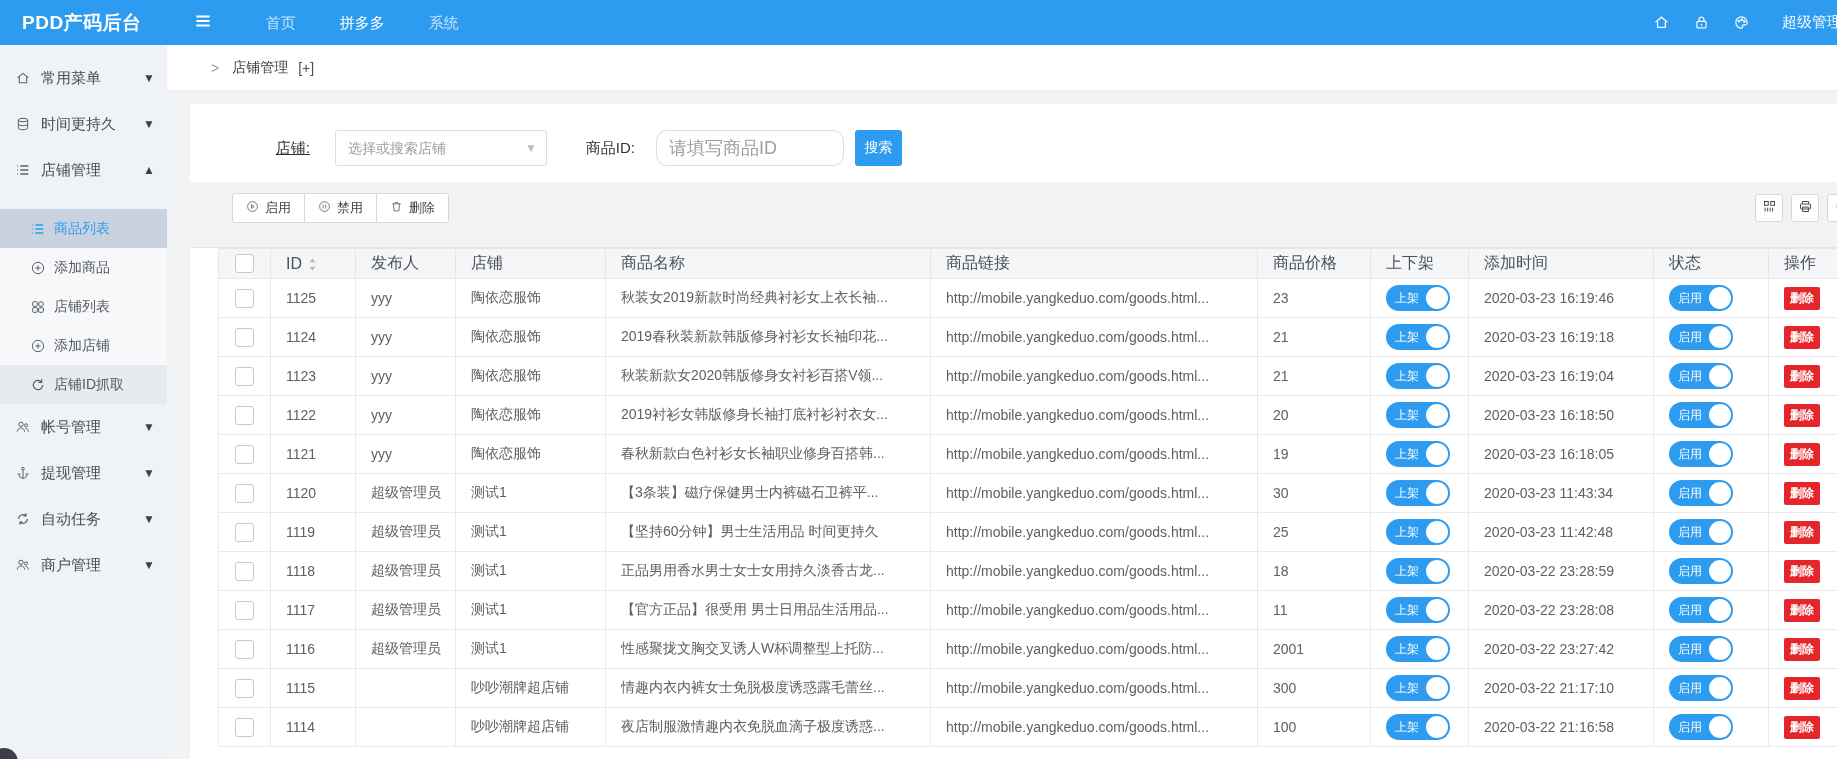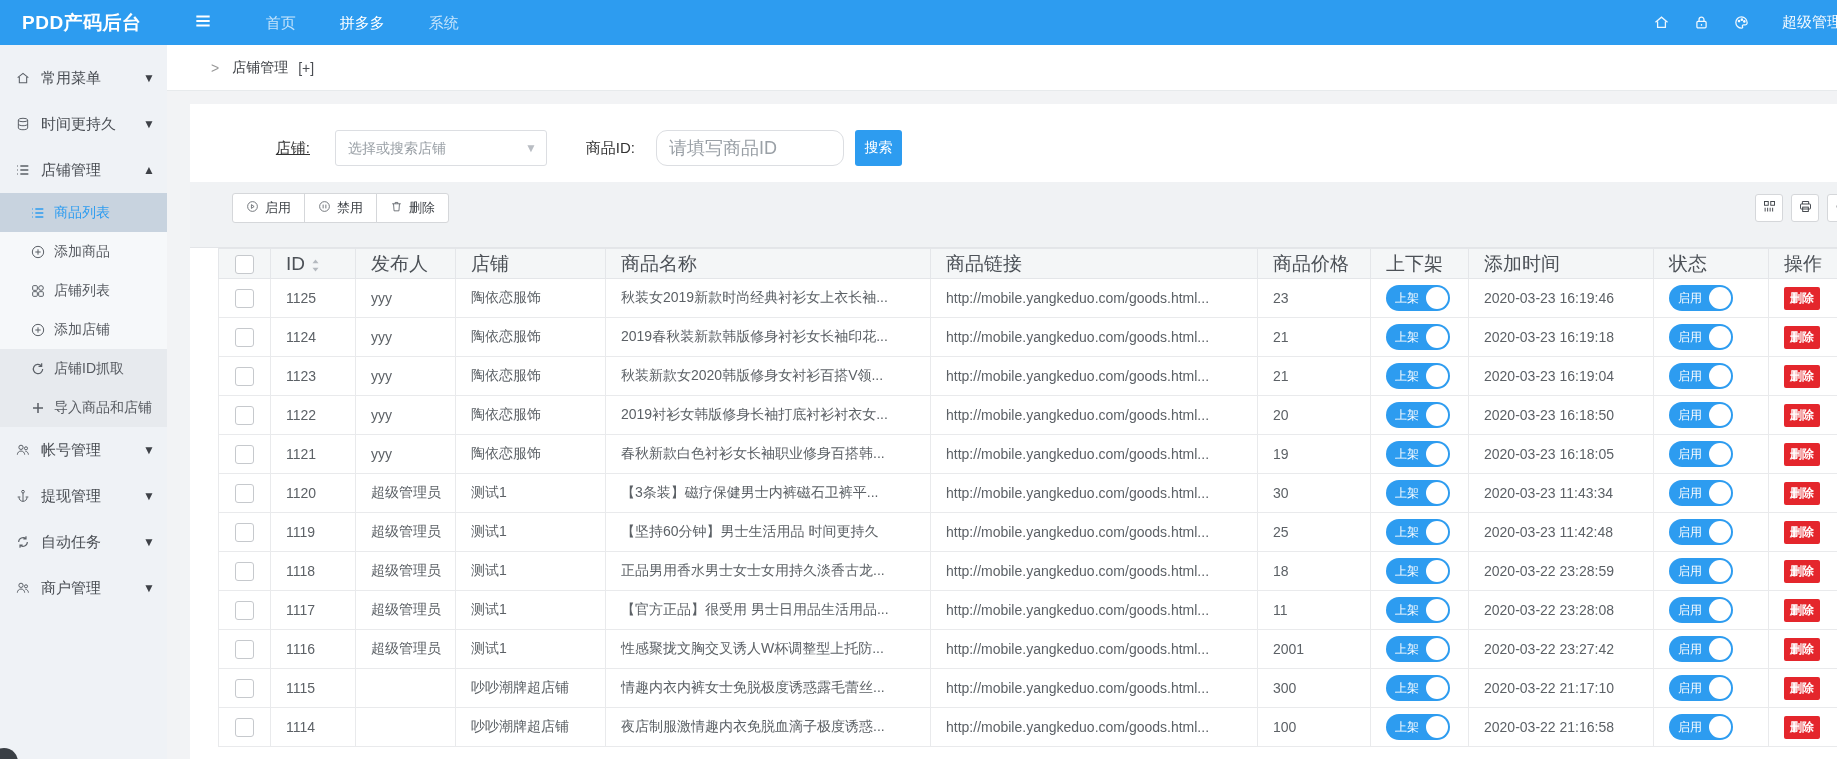--- a/index.html
+++ b/index.html
@@ -22,21 +22,21 @@
   
   .sidebar { position:absolute; left:0; top:45px; width:167px; height:714px; background:#eff2f6; padding-top:10px; }
   .side-item { height:46px; display:flex; align-items:center; padding:0 12px 0 14px; cursor:pointer; color:#4a4e54; font-size:15px; position:relative; }
   .side-item .s-icon { width:18px; height:18px; margin-right:9px; display:flex; align-items:center; justify-content:center; color:#5b6067; flex:none; }
   .side-item .s-icon svg { width:16px; height:16px; }
   .side-item .s-label { flex:1; white-space:nowrap; overflow:hidden; }
   .side-item .chev { font-size:12px; color:#3e4147; margin-left:4px; }
   .side-item.sub { height:39px; font-size:14px; padding-left:30px; background:#f6f8fa; color:#565a60; }
   .side-item.sub .s-icon { width:16px; margin-right:8px; }
   .side-item.sub.trail { background:#e7eaee; }
-  .side-item.sub.sel { background:#c8d3df; color:#2d9cf0; }
+  .side-item.sub.sel { background:#c8d3df; color:#2d9cf0;margin-top:16px; }
   .side-item.sub.sel .s-icon { color:#2d9cf0; }
   .float-blob { position:absolute; left:-10px; top:748px; width:28px; height:28px; border-radius:50%; background:#3a3f45; }
 
   
   .crumbbar { position:absolute; left:167px; top:45px; width:1670px; height:46px; background:#fff; border-bottom:1px solid #e7eaec; display:flex; align-items:center; font-size:14px; }
   .crumb-arrow { color:#999; margin-left:44px; }
   .crumb-label { color:#3f4247; margin-left:13px; }
   .crumb-add { color:#4a4d52; margin-left:10px; cursor:pointer; }
 
   
@@ -57,21 +57,21 @@
   .btn-group .tbtn { height:30px; background:#fff; border:1px solid #d5d7da; margin-left:-1px; padding:0 13px; font-size:13px; color:#3f4348; display:flex; align-items:center; gap:6px; cursor:pointer; }
   .btn-group .tbtn:first-child { border-radius:3px 0 0 3px; margin-left:0; }
   .btn-group .tbtn:last-child { border-radius:0 3px 3px 0; }
   .tbtn svg { width:13px; height:13px; stroke:#60656b; fill:none; stroke-width:1.6; }
   .icon-btns { position:absolute; left:1565px; top:12px; display:flex; gap:8px; }
   .icon-btn { width:28px; height:28px; background:#fff; border:1px solid #d5d7da; border-radius:3px; display:flex; align-items:center; justify-content:center; cursor:pointer; }
   .icon-btn svg { width:15px; height:15px; stroke:#3c4046; fill:none; stroke-width:1.5; }
 
   
   .gtable { position:absolute; left:28px; top:144px; width:1672px; border-collapse:collapse; table-layout:fixed; }
-  .gtable th { height:30px; background:#f4f6f7; border:1px solid #e4e6e9; font-size:19px; font-weight:normal; color:#4c5157; text-align:left; padding:0 15px; white-space:nowrap; }
+  .gtable th { height:30px; background:#f4f6f7; border:1px solid #e4e6e9; font-size:16px; font-weight:normal; color:#4c5157; text-align:left; padding:0 15px; white-space:nowrap; }
   .gtable td { height:39px; border:1px solid #e9eaec; font-size:14px; color:#5c6166; padding:0 15px; white-space:nowrap; overflow:hidden; background:#fff; }
   .gtable .c-check { text-align:center; padding:0; }
   .cbx { display:inline-block; width:19px; height:19px; border:1px solid #c6c9cd; border-radius:3px; background:#fff; vertical-align:middle; cursor:pointer; }
   .sort { display:inline-block; vertical-align:-3px; margin-left:6px; line-height:0; }
   .sort svg { width:9px; height:15px; }
   .pill { display:inline-flex; align-items:center; width:64px; height:26px; background:#2d9cf0; border-radius:13px; position:relative; cursor:pointer; }
   .pill .p-label { color:#fff; font-size:12px; margin-left:9px; }
   .pill .p-knob { position:absolute; right:2px; top:2px; width:22px; height:22px; border-radius:50%; background:#fff; }
   .del-btn { display:inline-block; min-width:36px; height:23px; line-height:23px; background:#e4262c; color:#fff; font-size:12px; font-weight:bold; text-align:center; border:none; border-radius:2px; padding:0 5px; cursor:pointer; }
 </style>
@@ -184,28 +184,20 @@
       </span>
       <span class="s-label">添加店铺</span>
     </div>
     <div class="side-item sub trail">
       <span class="s-icon">
         <svg viewBox="0 0 24 24" fill="none" stroke="currentColor" stroke-width="1.8">
           <path d="M19 12a7 7 0 1 1-2-4.9M17.5 3.5v4.7h-4.7"></path>
         </svg>
       </span>
       <span class="s-label">店铺ID抓取</span>
-    </div>
-    <div class="side-item sub trail">
-      <span class="s-icon">
-        <svg viewBox="0 0 24 24" fill="none" stroke="currentColor" stroke-width="1.6">
-          <path d="M12 4.5v15M4.5 12h15" stroke-width="2.3"></path>
-        </svg>
-      </span>
-      <span class="s-label">导入商品和店铺</span>
     </div>
     <div class="side-item">
       <span class="s-icon">
         <svg viewBox="0 0 24 24" fill="none" stroke="currentColor" stroke-width="1.5">
           <circle cx="9" cy="8" r="3.2"></circle>
           <path d="M3.5 19c0-3 2.5-5.5 5.5-5.5s5.5 2.5 5.5 5.5"></path>
           <circle cx="16.5" cy="9.5" r="2.3"></circle>
           <path d="M15.5 13.8c2.6.3 4.6 2.4 4.6 5.2"></path>
         </svg>
       </span>

